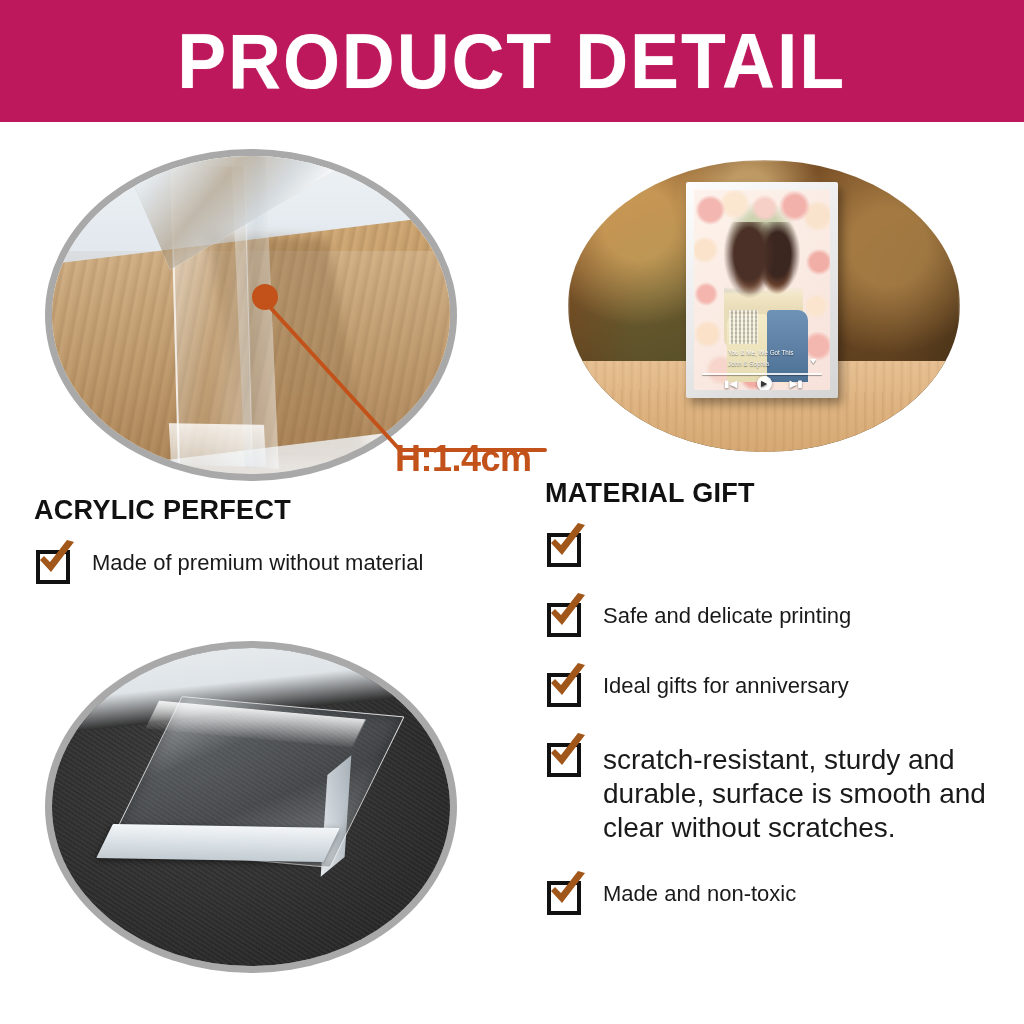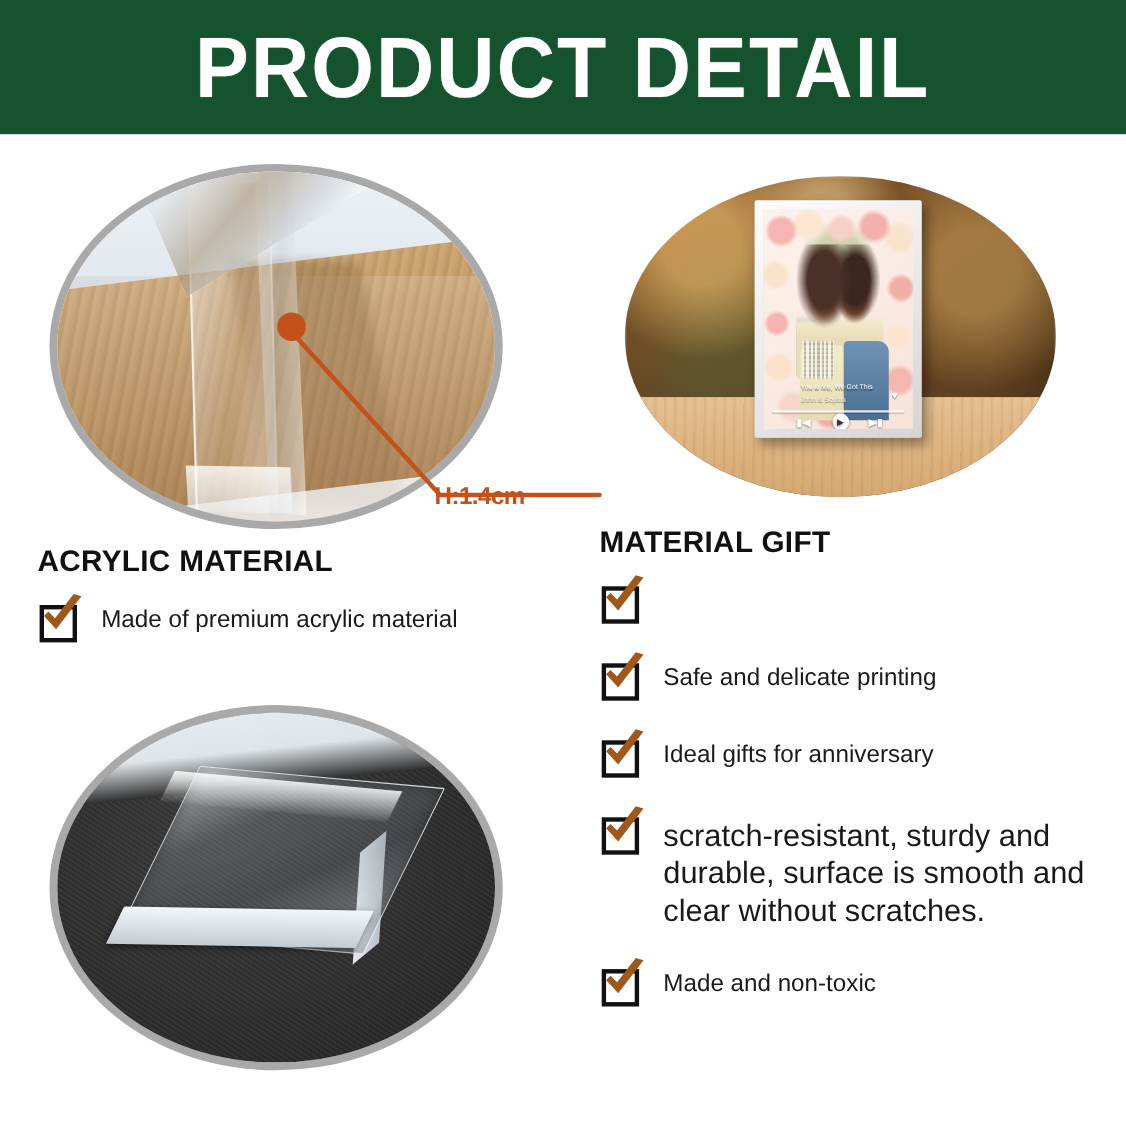--- a/index.html
+++ b/index.html
@@ -8,21 +8,21 @@
     background:#ffffff;
     font-family:"Liberation Sans", sans-serif;
     overflow:hidden;
     position:relative;
   }
   #page{position:relative;width:1024px;height:1024px;}
 
   
   .banner{
     position:absolute;left:0;top:0;width:1024px;height:122px;
-    background:#14532d;
+    background:#be185d;
     display:flex;align-items:center;justify-content:center;
   }
   .banner-title{
     color:#ffffff;
     font-family:"Liberation Sans Narrow","Liberation Sans",sans-serif;
     font-weight:bold;
     font-size:78px;
     letter-spacing:2px;
     transform:scaleX(0.94);
     line-height:1;
@@ -267,21 +267,21 @@
     position:absolute;left:96px;top:62px;width:215px;height:28px;
     background:linear-gradient(180deg,rgba(255,255,255,0.85),rgba(255,255,255,0.05));
     transform:skewX(-22deg) rotate(5deg);
     filter:blur(0.6px);
   }
 
   
   .callout-svg{position:absolute;left:150px;top:275px;width:400px;height:215px;pointer-events:none;}
   .dim-label{
     position:absolute;left:395px;top:438px;
-    color:#c2521a;font-weight:bold;font-size:22px;
+    color:#c2521a;font-weight:bold;font-size:36px;
     font-family:"Liberation Sans",sans-serif;
     letter-spacing:-0.5px;white-space:nowrap;
   }
 
   
   .col-left{position:absolute;left:34px;top:495px;width:500px;}
   .col-right{position:absolute;left:545px;top:478px;width:460px;}
 
   .sec-title{
     font-size:27px;font-weight:bold;color:#111;
@@ -364,30 +364,30 @@
       <div class="slate"></div>
       <div class="slate-edge"></div>
       <div class="blk2-side2"></div>
       <div class="blk2-top"></div>
       <div class="blk2-side"></div>
       <div class="blk2-gloss"></div>
     </div>
   </div>
 
   <div class="col-left">
-    <div class="sec-title">ACRYLIC MATERIAL</div>
-
-    <div class="bullet">
-      <div class="chk">
-        <div class="chk-box"></div>
-        <svg class="chk-mark" viewBox="0 0 44 44">
-          <path d="M6 22 L17 34 L40 4 L33 2 L16 24 L10 18 Z" fill="#a1561a"></path>
-        </svg>
-      </div>
-      <div class="bullet-text">Made of premium acrylic material</div>
+    <div class="sec-title">ACRYLIC PERFECT</div>
+
+    <div class="bullet">
+      <div class="chk">
+        <div class="chk-box"></div>
+        <svg class="chk-mark" viewBox="0 0 44 44">
+          <path d="M6 22 L17 34 L40 4 L33 2 L16 24 L10 18 Z" fill="#a1561a"></path>
+        </svg>
+      </div>
+      <div class="bullet-text">Made of premium without material</div>
     </div>
   </div>
 
   <div class="col-right">
     <div class="sec-title">MATERIAL GIFT</div>
 
     <div class="bullet">
       <div class="chk">
         <div class="chk-box"></div>
         <svg class="chk-mark" viewBox="0 0 44 44">

